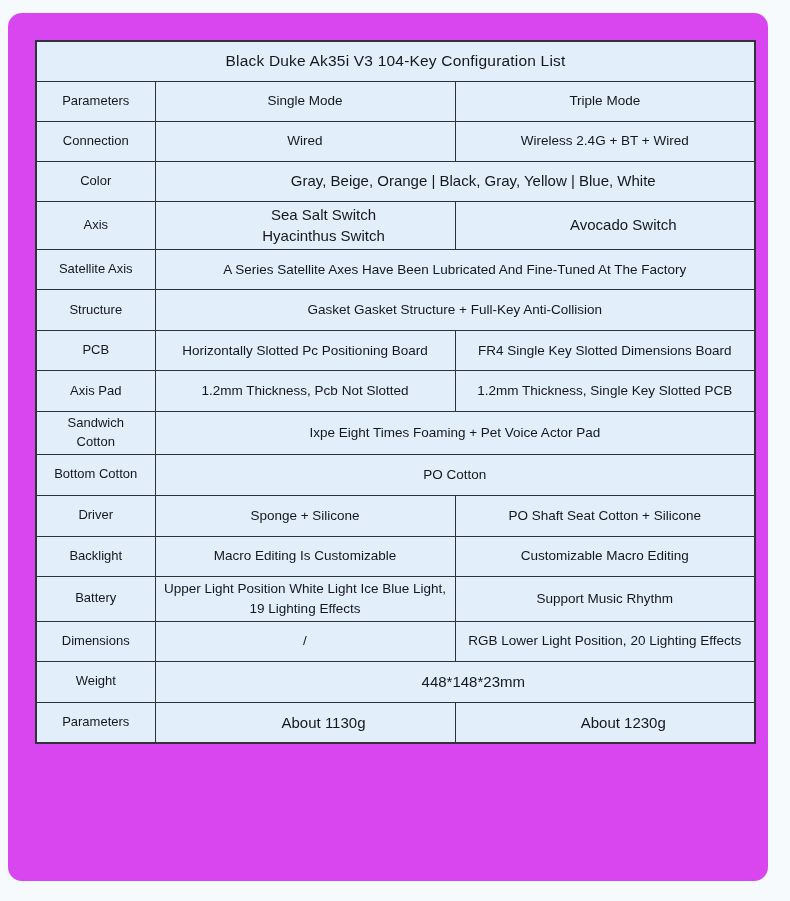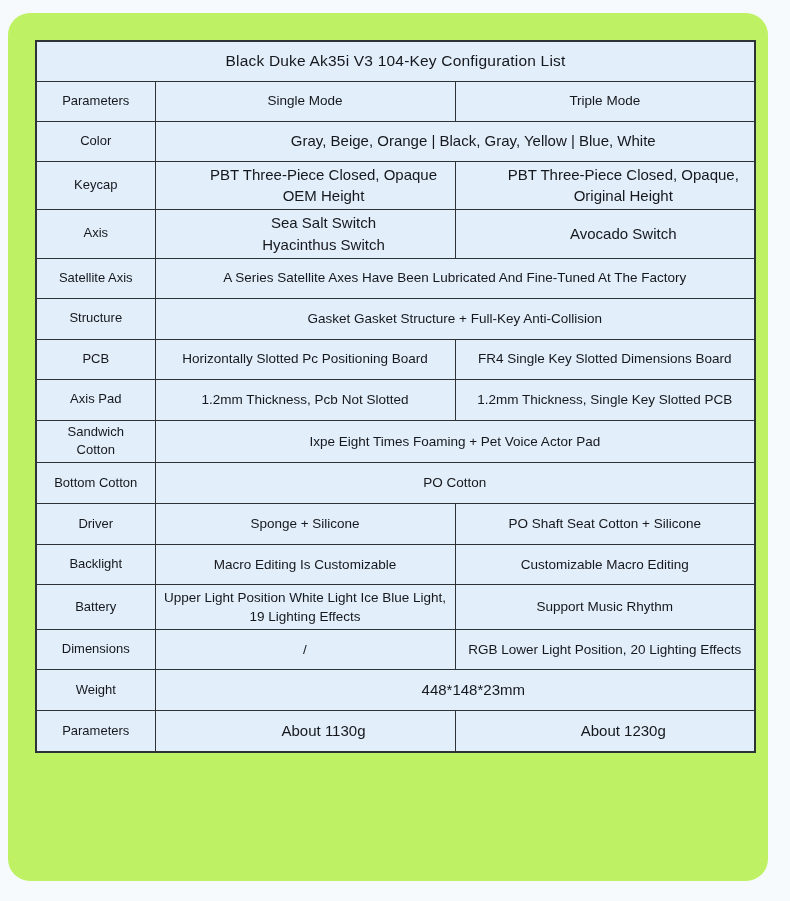--- a/index.html
+++ b/index.html
@@ -9,22 +9,22 @@
     width: 790px;
     height: 901px;
     font-family: "Liberation Sans", sans-serif;
   }
   .panel {
     position: absolute;
     left: 8px;
     top: 13px;
     width: 760px;
     height: 868px;
-    background: #bef264;
-    border-radius: 22px;
+    background: #d946ef;
+    border-radius: 14px;
   }
   table.spec {
     position: absolute;
     left: 27px;
     top: 27px;
     width: 719px;
     border-collapse: collapse;
     table-layout: fixed;
     border: 2px solid #2e3338;
   }
@@ -67,31 +67,31 @@
       <td colspan="3" class="title-cell">Black Duke Ak35i V3 104-Key Configuration List</td>
     </tr>
 
     <tr class="h40">
       <td class="label">Parameters</td>
       <td class="val">Single Mode</td>
       <td class="val">Triple Mode</td>
     </tr>
 
 
+    <tr class="h40">
+      <td class="label">Connection</td>
+      <td class="val">Wired</td>
+      <td class="val">Wireless 2.4G + BT + Wired</td>
+    </tr>
 
     <tr class="h40 lg">
       <td class="label">Color</td>
       <td colspan="2" class="val">Gray, Beige, Orange | Black, Gray, Yellow | Blue, White</td>
     </tr>
 
-    <tr class="h44 lg">
-      <td class="label">Keycap</td>
-      <td class="val">PBT Three-Piece Closed, Opaque OEM Height</td>
-      <td class="val">PBT Three-Piece Closed, Opaque, Original Height</td>
-    </tr>
 
     <tr class="h45 lg">
       <td class="label">Axis</td>
       <td class="val prelines">Sea Salt Switch
 Hyacinthus Switch</td>
       <td class="val">Avocado Switch</td>
     </tr>
 
 
     <tr class="h40">

